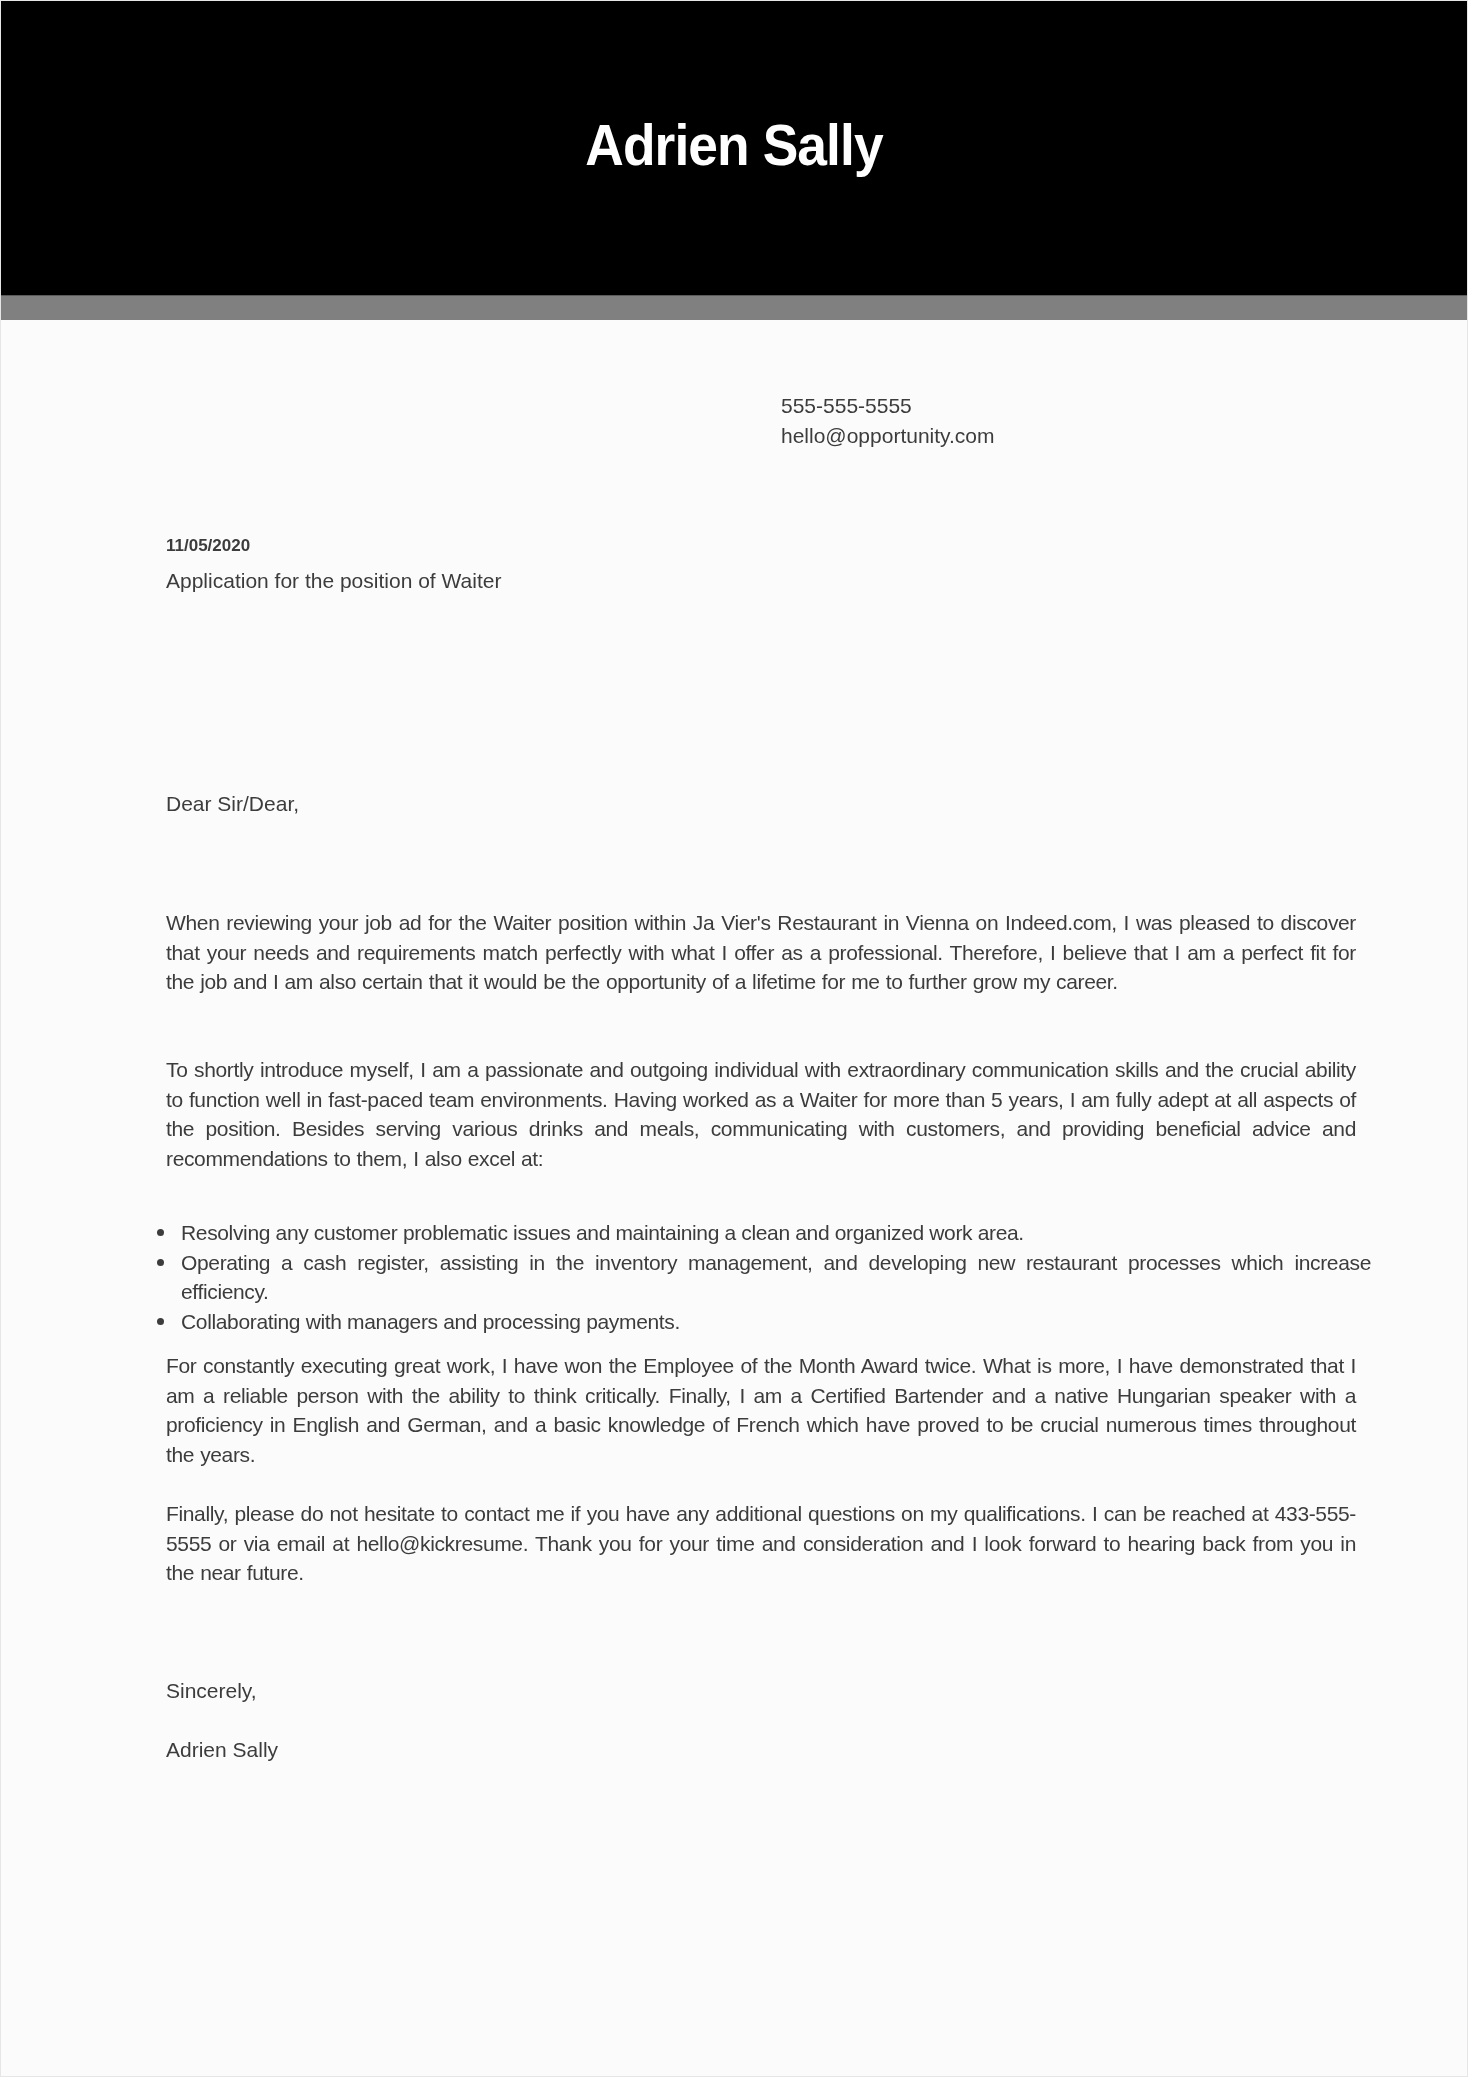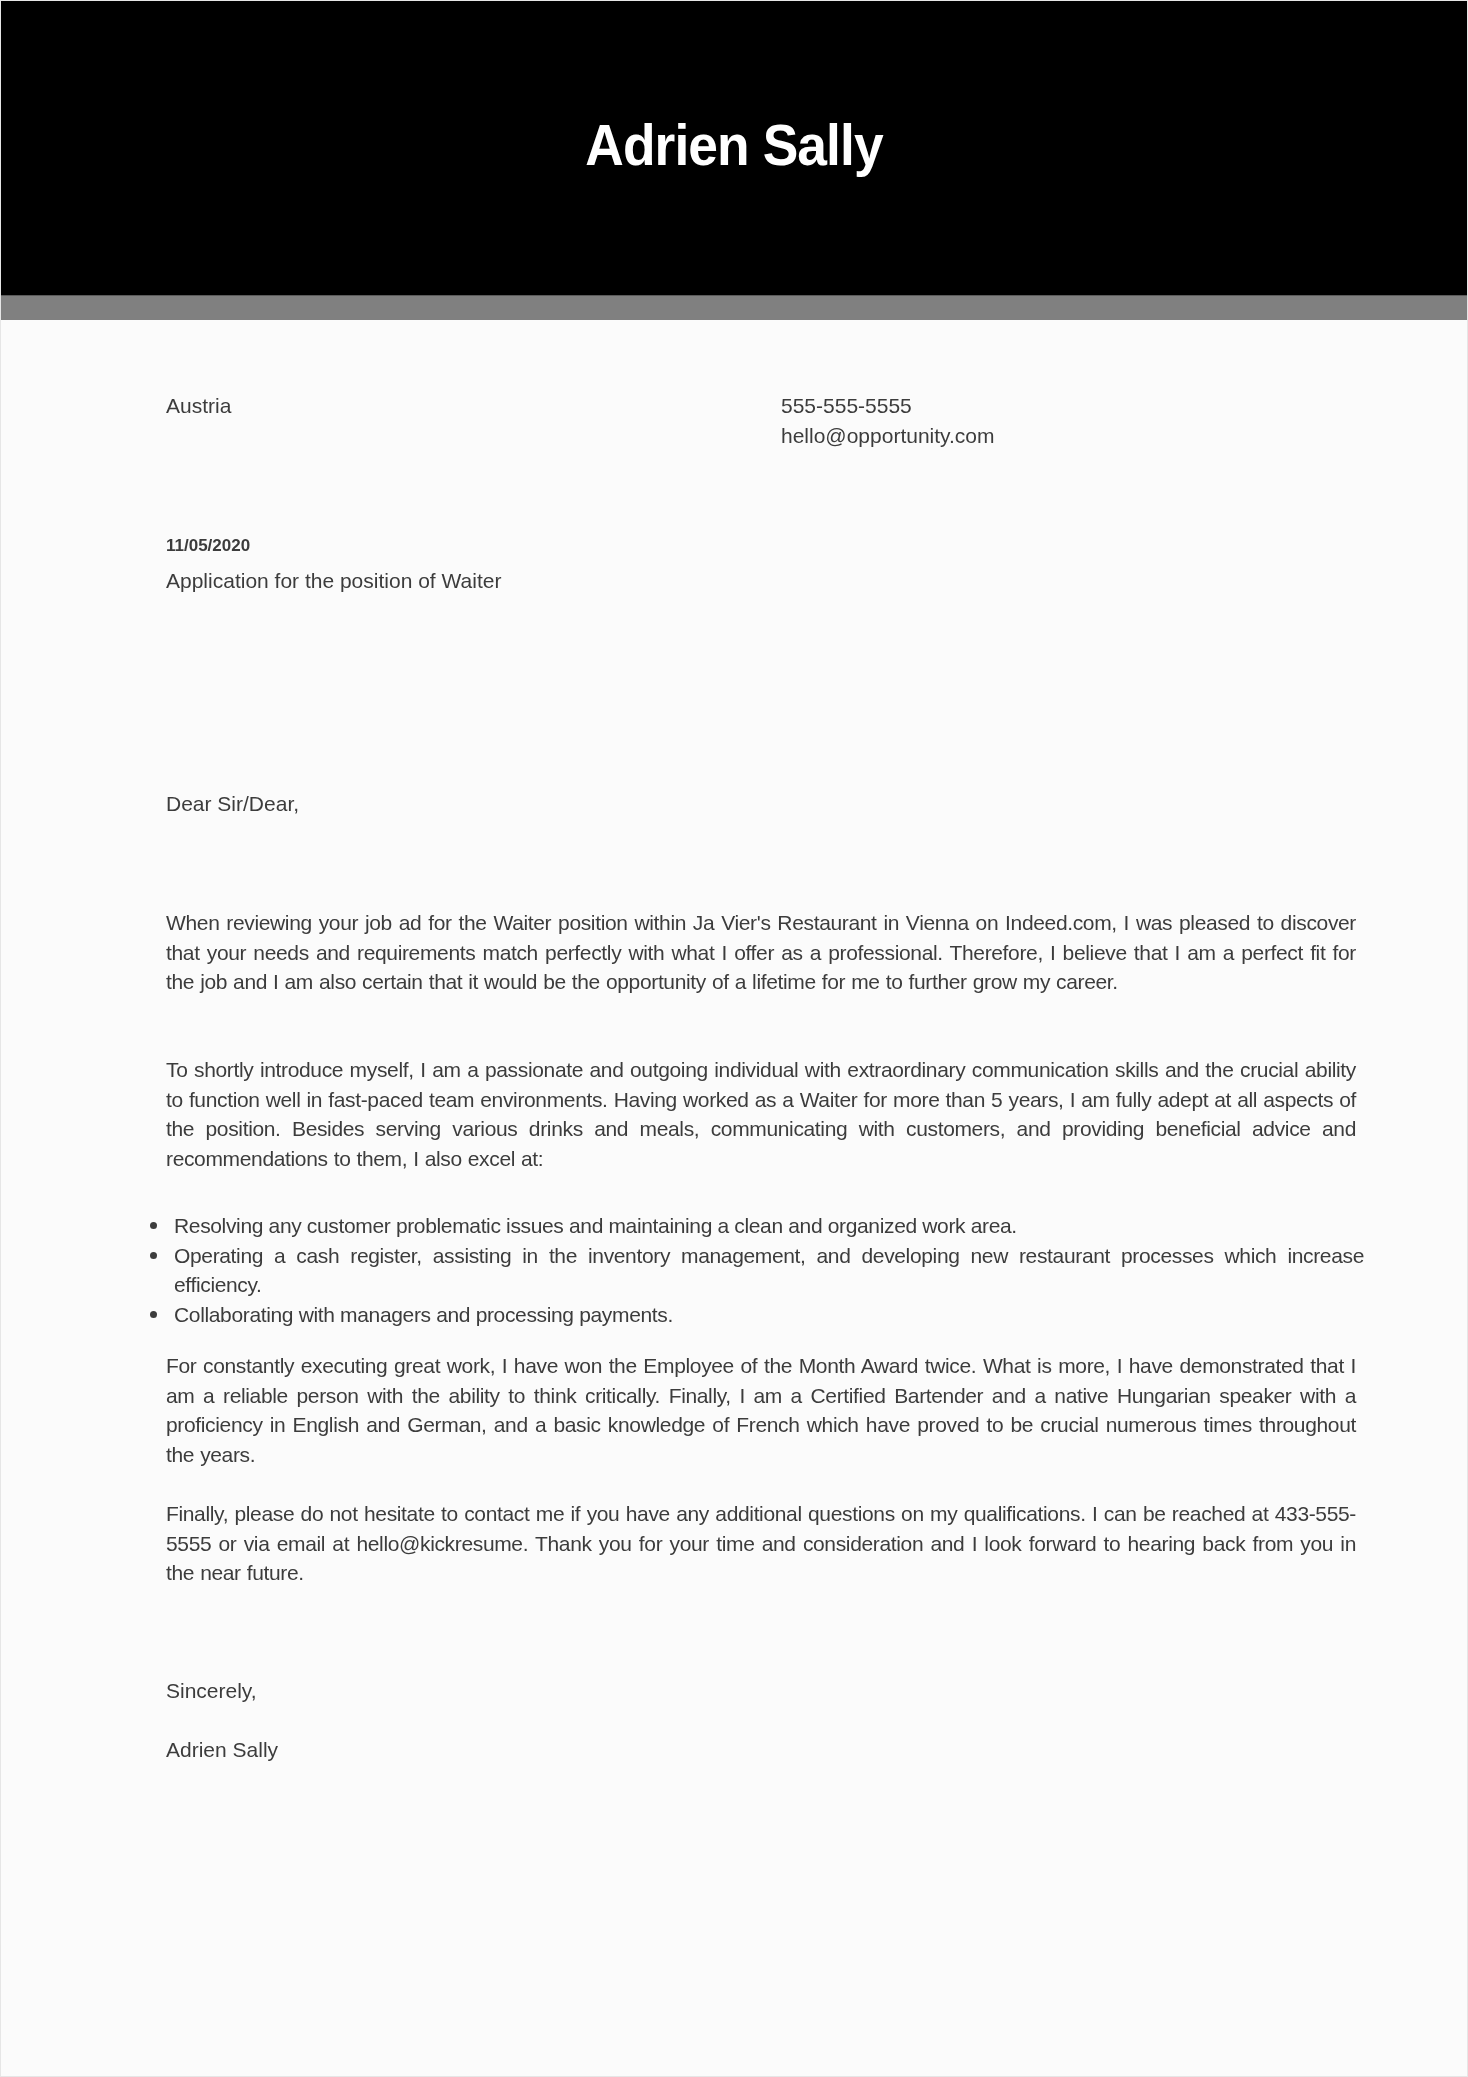--- a/index.html
+++ b/index.html
@@ -47,21 +47,21 @@
   .date { top: 531px; font-size: 17px; font-weight: 700; }
   .subject { top: 566px; }
   .salutation { top: 789px; }
   .para {
     text-align: justify;
     letter-spacing: -0.35px;
     word-spacing: 0.5px;
   }
   .p1 { top: 908px; }
   .p2 { top: 1055px; }
-  .list { top: 1203px; margin: 8px; padding: 0; list-style: none; }
+  .list { top: 1203px; margin: 15px; padding: 0; list-style: none; }
   .list li { position: relative; text-align: justify; letter-spacing: -0.35px; }
   .list li .bullet {
     position: absolute; left: -24px; top: 11px; width: 7px; height: 7px;
     border-radius: 50%; background: #3c3c3c;
   }
   .p3 { top: 1351px; }
   .p4 { top: 1499px; }
   .closing { top: 1676px; }
   .signature { top: 1735px; }
 </style>
@@ -71,21 +71,20 @@
 <div class="page-frame"></div>
 
 <div class="header">
   <div class="header-title">Adrien Sally</div>
 </div>
 <div class="accent-band"></div>
 
 <div class="content">
 
   <div class="block addr-left">
-    <span class="line">Austria</span>
   </div>
 
   <div class="block addr-right">
     <span class="line">555-555-5555</span>
     <span class="line">hello@opportunity.com</span>
   </div>
 
   <div class="block date">11/05/2020</div>
   <div class="block subject">Application for the position of Waiter</div>
 

